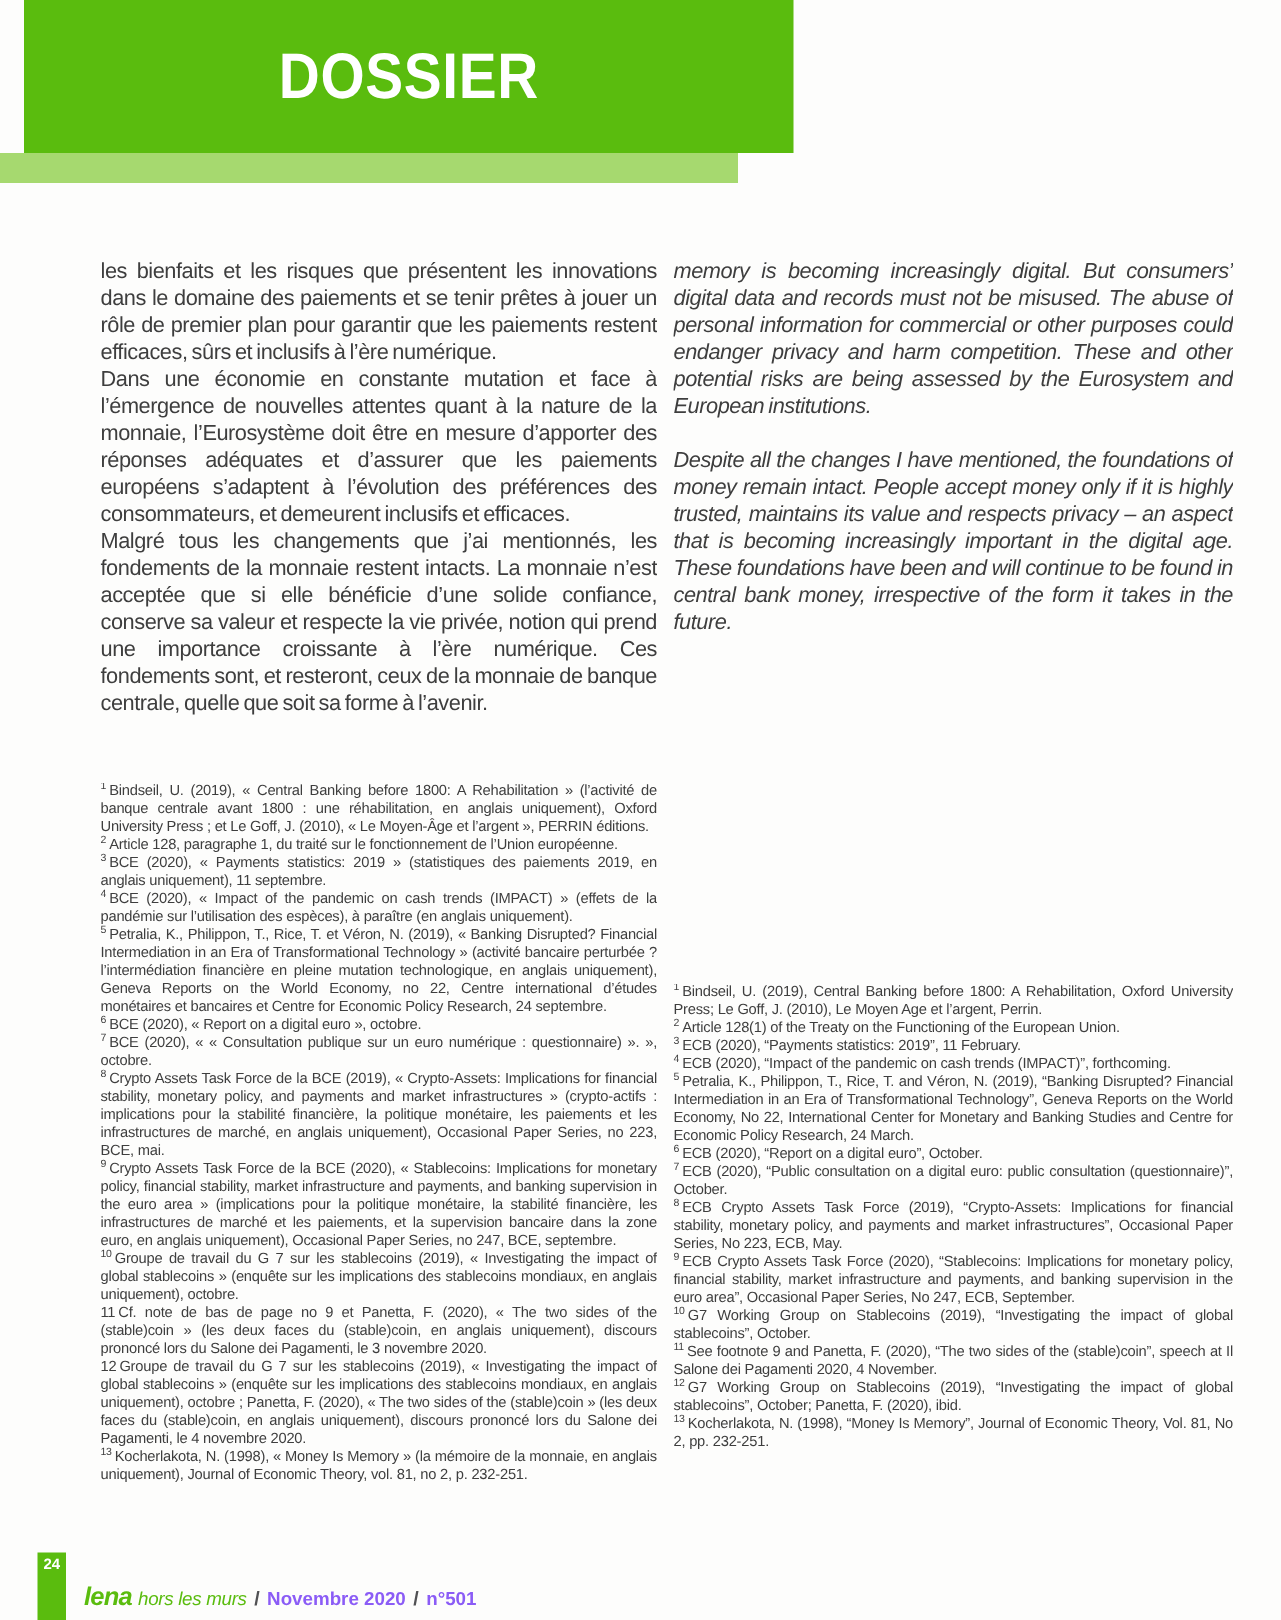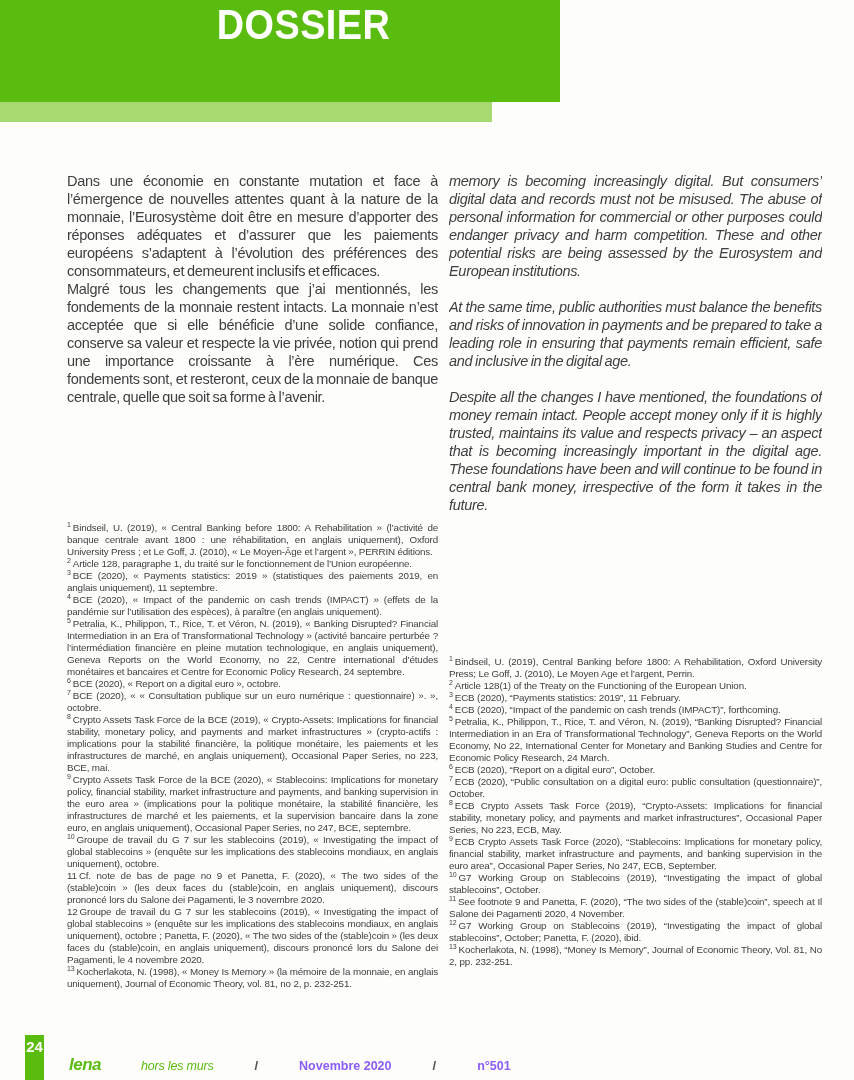--- a/index.html
+++ b/index.html
@@ -3,22 +3,22 @@
 <meta charset="utf-8">
 <style>
   html,body { margin:0; padding:0; background:#e9e9e9; }
   .page {
     position:relative; width:854px; height:1080px; margin:0 auto;
     background:#fdfdfc; overflow:hidden;
     font-family:"Liberation Sans", sans-serif; color:#3e3e3e;
   }
   
   .banner {
-    position:absolute; left:0; top:0; width:513px; height:102px;
-    display:flex; align-items:flex-start; justify-content:center;padding-left:47px;
+    position:absolute; left:16px; top:0; width:513px; height:102px;
+    display:flex; align-items:center; justify-content:center;
   }
   .banner-title {
     color:#ffffff; font-weight:700; font-size:43px; letter-spacing:0.5px;
     transform:scaleX(0.88); white-space:nowrap;
   }
   .strip { position:absolute; left:0; top:102px; width:492px; height:20px; }
   
   .body-block p {
     margin:0; font-size:14.5px; line-height:18px; text-align:justify;
     letter-spacing:-0.3px; word-spacing:-1px;
@@ -37,41 +37,42 @@
   .fns-left  { left:67px;  top:522px; width:371px; height:506px; }
   .fns-right { left:449px; top:656px; width:373px; height:372px; }
   .fn { margin:0; }
   sup.fnm { font-size:7px; line-height:0; margin-right:2px; }
   .fnm-plain { margin-right:2px; }
   
   .footer-box {
     position:absolute; left:25px; top:1035px; width:19px; height:45px;
     text-align:center; box-sizing:border-box; padding-top:3px;
   }
-  .footer-num { color:#ffffff; font-weight:700; font-size:15px; }
+  .footer-num { color:#ffffff; font-weight:700; font-size:10px; }
   .footer-line {
-    position:absolute; left:69px; top:1035px; white-space:nowrap;
-    display:flex; align-items:baseline;gap:36px;
+    position:absolute; left:56px; top:1035px; white-space:nowrap;
+    display:flex; align-items:baseline;
   }
   .logo-name { font-weight:700; font-style:italic; font-size:17px; letter-spacing:-0.5px; }
   .logo-tag  { font-style:italic; font-size:12.5px; margin-left:4px; letter-spacing:-0.2px; }
   .issue { color:#8b5cf6; font-weight:700; font-size:12.5px; }
   .slash { color:#515154; font-weight:700; font-size:13px; margin:0 5px; }
 </style>
 </head>
 <body>
 
 <div class="page">
 
   <div class="banner" style="background:#5abc0e;">
     <div class="banner-title">DOSSIER</div>
   </div>
   <div class="strip" style="background:#a6d96f;"></div>
 
   <div class="col-left-body body-block">
+    <p>les bienfaits et les risques que présentent les innovations dans le domaine des paiements et se tenir prêtes à jouer un rôle de premier plan pour garantir que les paiements restent efficaces, sûrs et inclusifs à l’ère numérique.</p>
     <p>Dans une économie en constante mutation et face à l’émergence de nouvelles attentes quant à la nature de la monnaie, l’Eurosystème doit être en mesure d’apporter des réponses adéquates et d’assurer que les paiements européens s’adaptent à l’évolution des préférences des consommateurs, et demeurent inclusifs et efficaces.</p>
     <p>Malgré tous les changements que j’ai mentionnés, les fondements de la monnaie restent intacts. La monnaie n’est acceptée que si elle bénéficie d’une solide confiance, conserve sa valeur et respecte la vie privée, notion qui prend une importance croissante à l’ère numérique. Ces fondements sont, et resteront, ceux de la monnaie de banque centrale, quelle que soit sa forme à l’avenir.</p>
   </div>
 
   <div class="fns fns-left">
     <p class="fn"><sup class="fnm">1</sup><span>Bindseil, U. (2019), « Central Banking before 1800: A Rehabilitation » (l’activité de banque centrale avant 1800 : une réhabilitation, en anglais uniquement), Oxford University Press ; et Le Goff, J. (2010), « Le Moyen-Âge et l’argent », PERRIN éditions.</span></p>
     <p class="fn"><sup class="fnm">2</sup><span>Article 128, paragraphe 1, du traité sur le fonctionnement de l’Union européenne.</span></p>
     <p class="fn"><sup class="fnm">3</sup><span>BCE (2020), « Payments statistics: 2019 » (statistiques des paiements 2019, en anglais uniquement), 11 septembre.</span></p>
     <p class="fn"><sup class="fnm">4</sup><span>BCE (2020), « Impact of the pandemic on cash trends (IMPACT) » (effets de la pandémie sur l’utilisation des espèces), à paraître (en anglais uniquement).</span></p>
     <p class="fn"><sup class="fnm">5</sup><span>Petralia, K., Philippon, T., Rice, T. et Véron, N. (2019), « Banking Disrupted? Financial Intermediation in an Era of Transformational Technology » (activité bancaire perturbée ? l’intermédiation financière en pleine mutation technologique, en anglais uniquement), Geneva Reports on the World Economy, no 22, Centre international d’études monétaires et bancaires et Centre for Economic Policy Research, 24 septembre.</span></p>
@@ -80,21 +81,20 @@
     <p class="fn"><sup class="fnm">8</sup><span>Crypto Assets Task Force de la BCE (2019), « Crypto-Assets: Implications for financial stability, monetary policy, and payments and market infrastructures » (crypto-actifs : implications pour la stabilité financière, la politique monétaire, les paiements et les infrastructures de marché, en anglais uniquement), Occasional Paper Series, no 223, BCE, mai.</span></p>
     <p class="fn"><sup class="fnm">9</sup><span>Crypto Assets Task Force de la BCE (2020), « Stablecoins: Implications for monetary policy, financial stability, market infrastructure and payments, and banking supervision in the euro area » (implications pour la politique monétaire, la stabilité financière, les infrastructures de marché et les paiements, et la supervision bancaire dans la zone euro, en anglais uniquement), Occasional Paper Series, no 247, BCE, septembre.</span></p>
     <p class="fn"><sup class="fnm">10</sup><span>Groupe de travail du G 7 sur les stablecoins (2019), « Investigating the impact of global stablecoins » (enquête sur les implications des stablecoins mondiaux, en anglais uniquement), octobre.</span></p>
     <p class="fn"><span class="fnm-plain">11</span><span>Cf. note de bas de page no 9 et Panetta, F. (2020), « The two sides of the (stable)coin » (les deux faces du (stable)coin, en anglais uniquement), discours prononcé lors du Salone dei Pagamenti, le 3 novembre 2020.</span></p>
     <p class="fn"><span class="fnm-plain">12</span><span>Groupe de travail du G 7 sur les stablecoins (2019), « Investigating the impact of global stablecoins » (enquête sur les implications des stablecoins mondiaux, en anglais uniquement), octobre ; Panetta, F. (2020), « The two sides of the (stable)coin » (les deux faces du (stable)coin, en anglais uniquement), discours prononcé lors du Salone dei Pagamenti, le 4 novembre 2020.</span></p>
     <p class="fn"><sup class="fnm">13</sup><span>Kocherlakota, N. (1998), « Money Is Memory » (la mémoire de la monnaie, en anglais uniquement), Journal of Economic Theory, vol. 81, no 2, p. 232-251.</span></p>
   </div>
 
   <div class="col-right-body body-block">
     <p>memory is becoming increasingly digital. But consumers’ digital data and records must not be misused. The abuse of personal information for commercial or other purposes could endanger privacy and harm competition. These and other potential risks are being assessed by the Eurosystem and European institutions.</p>
-    <p>At the same time, public authorities must balance the benefits and risks of innovation in payments and be prepared to take a leading role in ensuring that payments remain efficient, safe and inclusive in the digital age.</p>
     <p>Despite all the changes I have mentioned, the foundations of money remain intact. People accept money only if it is highly trusted, maintains its value and respects privacy – an aspect that is becoming increasingly important in the digital age. These foundations have been and will continue to be found in central bank money, irrespective of the form it takes in the future.</p>
   </div>
 
   <div class="fns fns-right">
     <p class="fn"><sup class="fnm">1</sup><span>Bindseil, U. (2019), Central Banking before 1800: A Rehabilitation, Oxford University Press; Le Goff, J. (2010), Le Moyen Age et l’argent, Perrin.</span></p>
     <p class="fn"><sup class="fnm">2</sup><span>Article 128(1) of the Treaty on the Functioning of the European Union.</span></p>
     <p class="fn"><sup class="fnm">3</sup><span>ECB (2020), “Payments statistics: 2019”, 11 February.</span></p>
     <p class="fn"><sup class="fnm">4</sup><span>ECB (2020), “Impact of the pandemic on cash trends (IMPACT)”, forthcoming.</span></p>
     <p class="fn"><sup class="fnm">5</sup><span>Petralia, K., Philippon, T., Rice, T. and Véron, N. (2019), “Banking Disrupted? Financial Intermediation in an Era of Transformational Technology”, Geneva Reports on the World Economy, No 22, International Center for Monetary and Banking Studies and Centre for Economic Policy Research, 24 March.</span></p>
     <p class="fn"><sup class="fnm">6</sup><span>ECB (2020), “Report on a digital euro”, October.</span></p>

